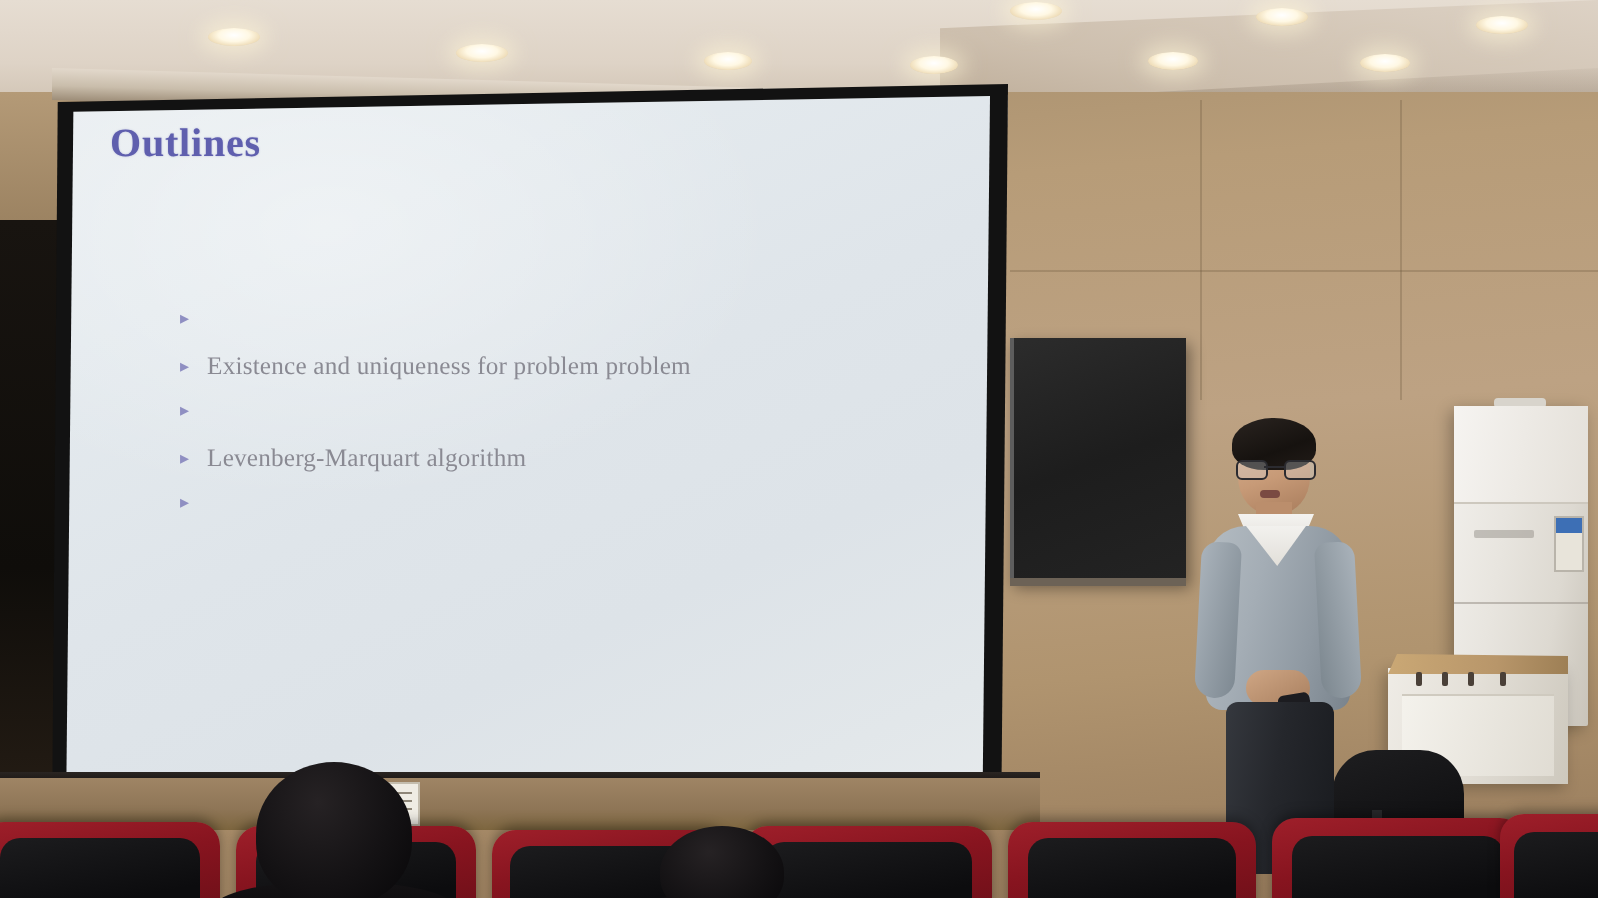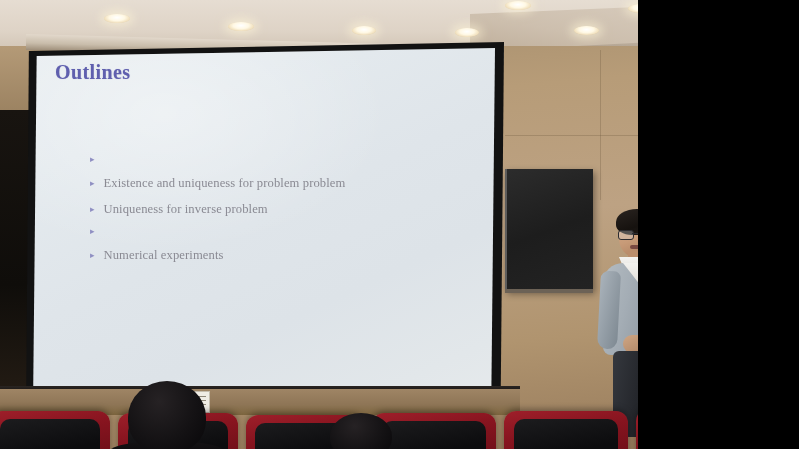--- a/index.html
+++ b/index.html
@@ -1,17 +1,17 @@
 <!DOCTYPE html>
 <html><head>
 <meta charset="utf-8">
 <style>
   html,body{margin:0;padding:0;background:#000;}
   #scene{
-    position:relative;width:638px;height:449px;overflow:hidden;
+    position:relative;width:799px;height:449px;overflow:hidden;
     font-family:"Liberation Sans",sans-serif;
     background:#5d4a34;
     text-align:right;
   }
 
   
   .ceiling{
     position:absolute;left:0;top:0;width:799px;height:70px;
     background:linear-gradient(180deg,#e6ddd2 0%,#ded3c6 45%,#cfc2b2 78%,#b5a491 100%);
   }
@@ -310,28 +310,27 @@
     <div class="bullets" id="bullets">
         <div class="bullet-row">
           <span class="bullet-mark">▸</span>
         </div>
         <div class="bullet-row">
           <span class="bullet-mark">▸</span>
           <span class="bullet-text">Existence and uniqueness for problem problem</span>
         </div>
         <div class="bullet-row">
           <span class="bullet-mark">▸</span>
-          <span class="bullet-text">Uniqueness for inverse problem</span>
         </div>
         <div class="bullet-row">
           <span class="bullet-mark">▸</span>
+          <span class="bullet-text">Levenberg-Marquart algorithm</span>
         </div>
         <div class="bullet-row">
           <span class="bullet-mark">▸</span>
-          <span class="bullet-text">Numerical experiments</span>
         </div>
       </div>
     <div class="page-number">2/25</div>
   </div>
 
   <div class="ac-unit">
     <div class="ac-cap"></div>
     <div class="ac-top"></div>
     <div class="ac-logo"></div>
     <div class="ac-label"></div>

